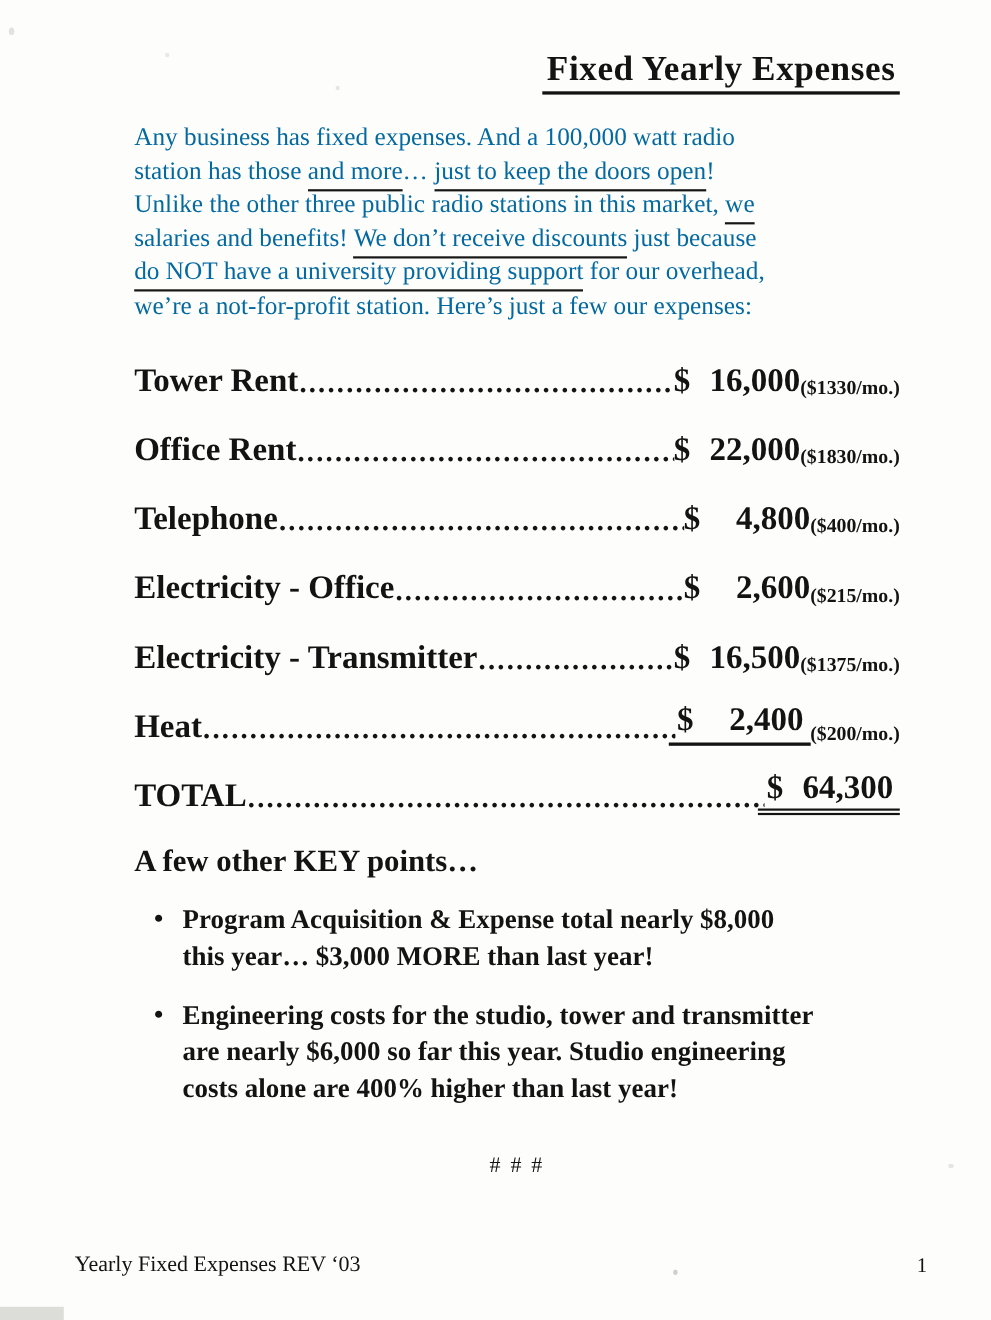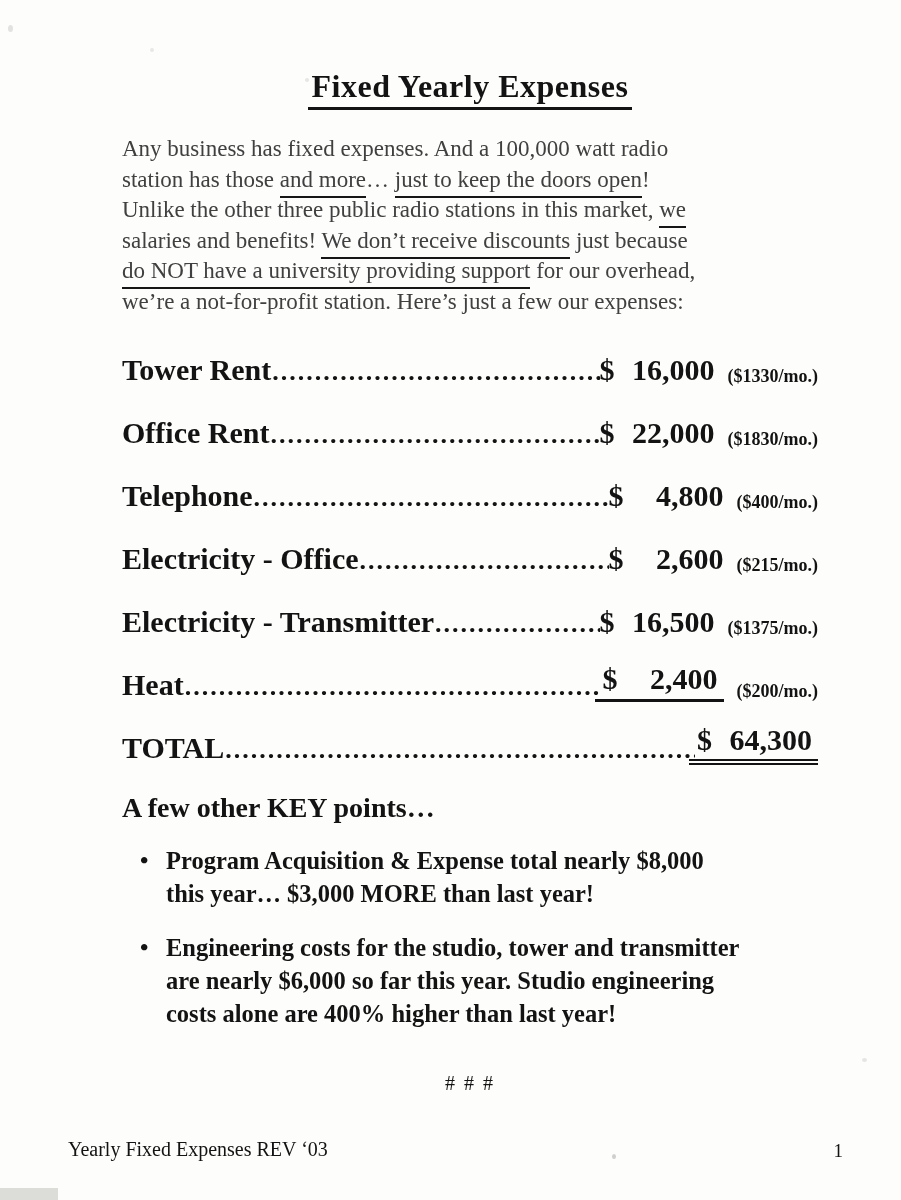--- a/index.html
+++ b/index.html
@@ -5,48 +5,48 @@
   html,body{margin:0;padding:0;}
   body{
     width:901px;height:1200px;position:relative;overflow:hidden;
     background:#fdfdfb;color:#131313;
     font-family:"Liberation Serif","DejaVu Serif",serif;
     -webkit-font-smoothing:antialiased;
   }
   .page{position:absolute;left:122px;top:0;width:696px;}
 
   
-  .title-wrap{margin-top:68px;text-align:center;}
+  .title-wrap{margin-top:44px;text-align:right;}
   .title{
     display:inline-block;font-size:32px;font-weight:bold;letter-spacing:.5px;
     border-bottom:3px solid #131313;padding:0 4px 2px 4px;
   }
 
   
-  .intro{margin-top:24px;font-size:23px;line-height:30.5px;color:#404040;}
+  .intro{margin-top:24px;font-size:23px;line-height:30.5px;color:#0369a1;}
   .intro .line{white-space:nowrap;}
   .intro span.u{border-bottom:2px solid #161616;padding-bottom:4px;}
 
   
   .expenses{margin-top:30px;}
   .row{
     display:flex;align-items:flex-end;height:40px;margin-bottom:23px;
     font-weight:bold;font-size:30px;white-space:nowrap;
   }
   .row .label{flex:0 0 auto;}
   .row .leader{
     flex:1 1 auto;overflow:hidden;font-size:26px;letter-spacing:2px;
     padding:0 1px;
   }
   .amtgrp{flex:0 0 auto;display:flex;align-items:baseline;}
   .amtgrp .cur{padding-right:4px;}
   .amtgrp .val{width:96px;text-align:right;}
   .amt-underline{border-bottom:3px solid #131313;padding:0 6px 3px 8px;margin:0 0 0 -6px;}
   .amt-double{border-bottom:6px double #131313;padding:0 6px 2px 8px;margin:0 0 0 -6px;}
-  .monthly{flex:0 0 auto;font-size:18px;font-weight:bold;margin-left:13px;}
+  .monthly{flex:0 0 auto;font-size:18px;font-weight:bold;}
 
   
   .kp-heading{margin-top:27px;font-size:28px;font-weight:bold;}
   .bullets{margin-top:20px;}
   .bullet{display:flex;margin-bottom:21px;}
   .bullet .dot{flex:0 0 auto;width:26px;margin-left:18px;font-size:24px;font-weight:bold;line-height:33px;}
   .bullet .btext{flex:0 0 auto;font-size:24.5px;font-weight:bold;line-height:33px;}
 
   
   .endmark{margin-top:42px;text-align:center;font-size:20px;letter-spacing:2px;}

